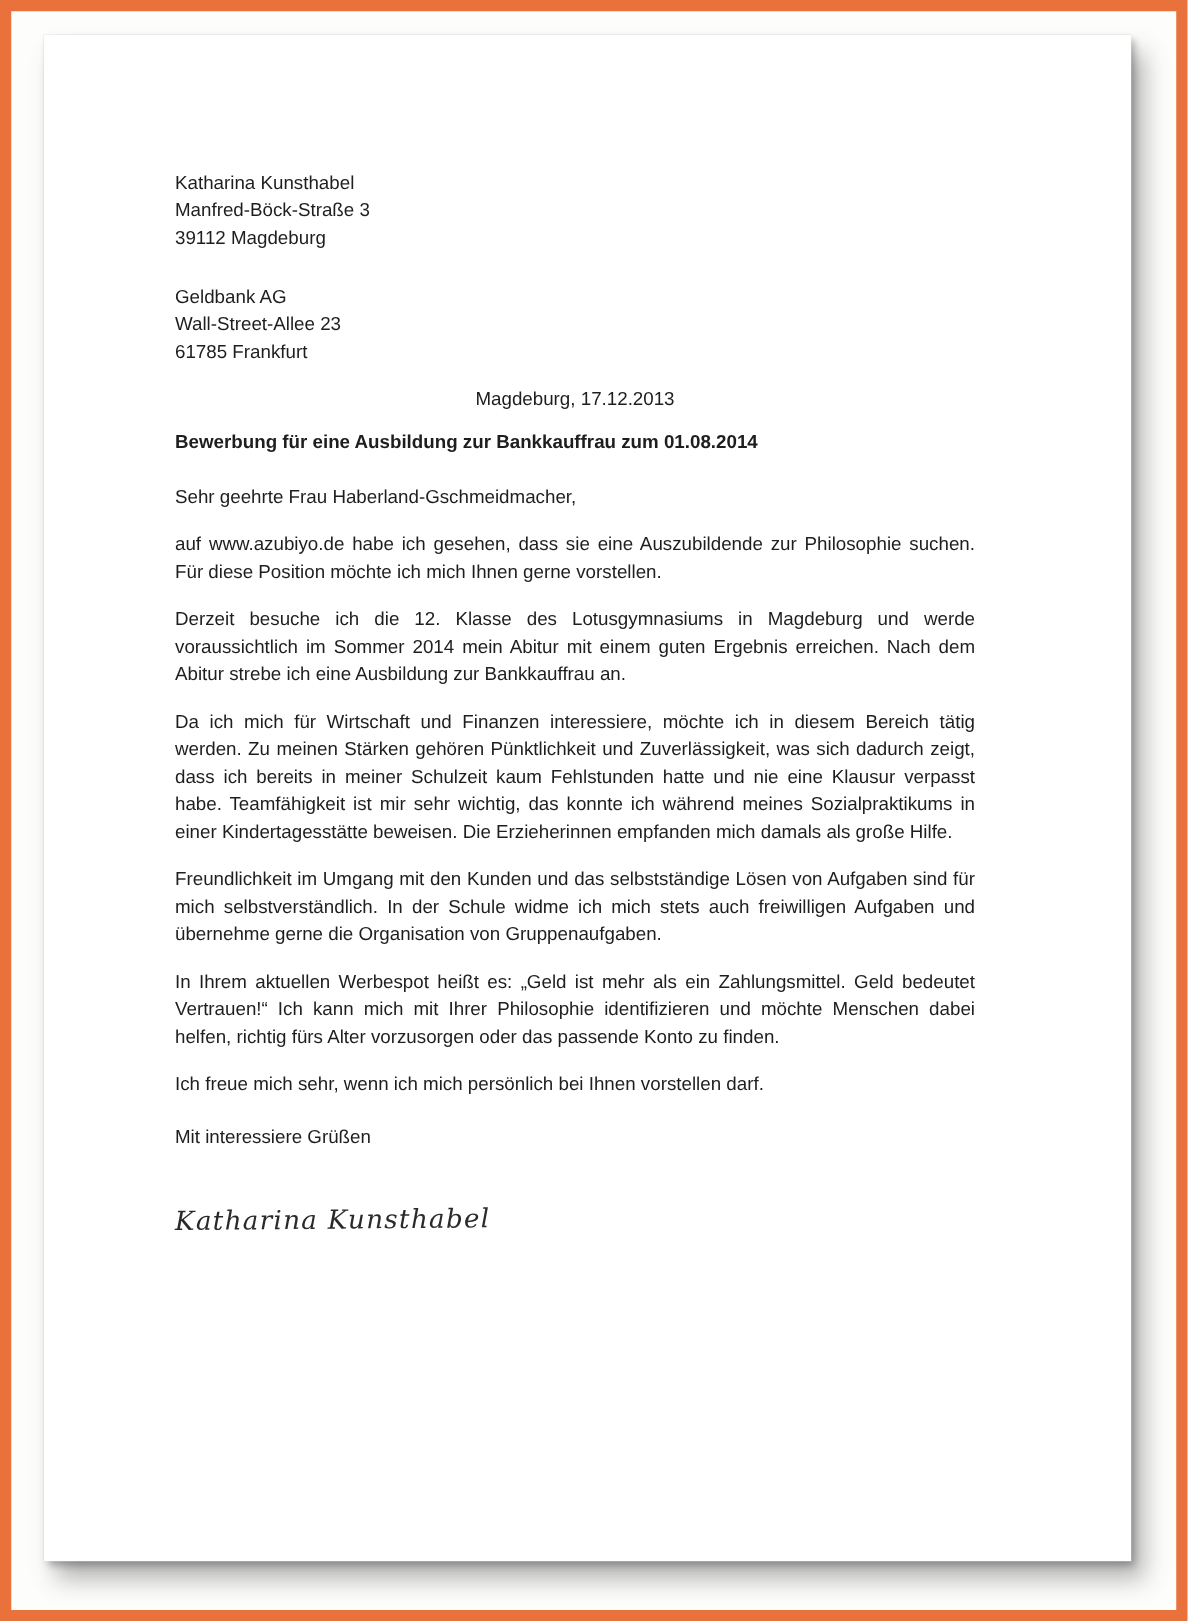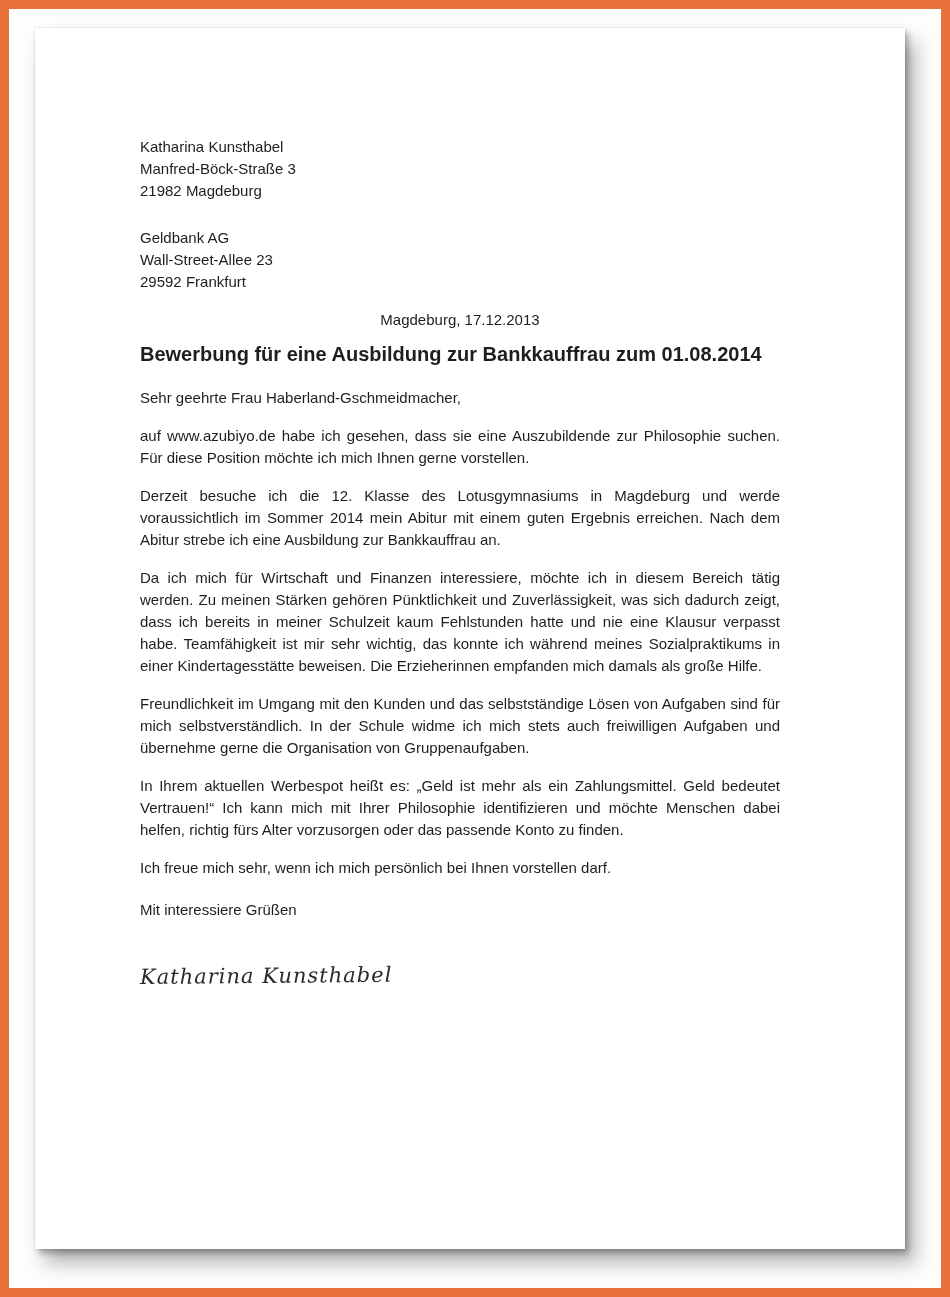--- a/index.html
+++ b/index.html
@@ -57,21 +57,21 @@
     margin-top: 25px;
   }
   .date-line {
     margin-top: 16px;
     text-align: center;
     font-size: 15px;
     line-height: 22px;
   }
   .subject {
     margin-top: 12px;
-    font-size: 20px;
+    font-size: 15px;
     line-height: 22px;
     font-weight: bold;
   }
   .body-text p {
     margin: 0 0 16px 0;
     font-size: 15px;
     line-height: 22px;
     text-align: justify;
   }
   .body-text p.salutation,
@@ -97,27 +97,27 @@
 </head>
 <body>
 
 <div class="frame">
   <div class="backdrop">
     <div class="page">
 
       <div class="address-block sender-block">
         <div class="line">Katharina Kunsthabel</div>
         <div class="line">Manfred-Böck-Straße 3</div>
-        <div class="line">21982 Magdeburg</div>
+        <div class="line">39112 Magdeburg</div>
       </div>
 
       <div class="address-block recipient-block">
         <div class="line">Geldbank AG</div>
         <div class="line">Wall-Street-Allee 23</div>
-        <div class="line">29592 Frankfurt</div>
+        <div class="line">61785 Frankfurt</div>
       </div>
 
       <div class="date-line">Magdeburg, 17.12.2013</div>
 
       <div class="subject">Bewerbung für eine Ausbildung zur Bankkauffrau zum 01.08.2014</div>
 
       <div class="body-text" style="margin-top:22px;">
         <p class="salutation">Sehr geehrte Frau Haberland-Gschmeidmacher,</p>
         <p>auf www.azubiyo.de habe ich gesehen, dass sie eine Auszubildende zur Philosophie suchen. Für diese Position möchte ich mich Ihnen gerne vorstellen.</p>
         <p>Derzeit besuche ich die 12. Klasse des Lotusgymnasiums in Magdeburg und werde voraussichtlich im Sommer 2014 mein Abitur mit einem guten Ergebnis erreichen. Nach dem Abitur strebe ich eine Ausbildung zur Bankkauffrau an.</p>

